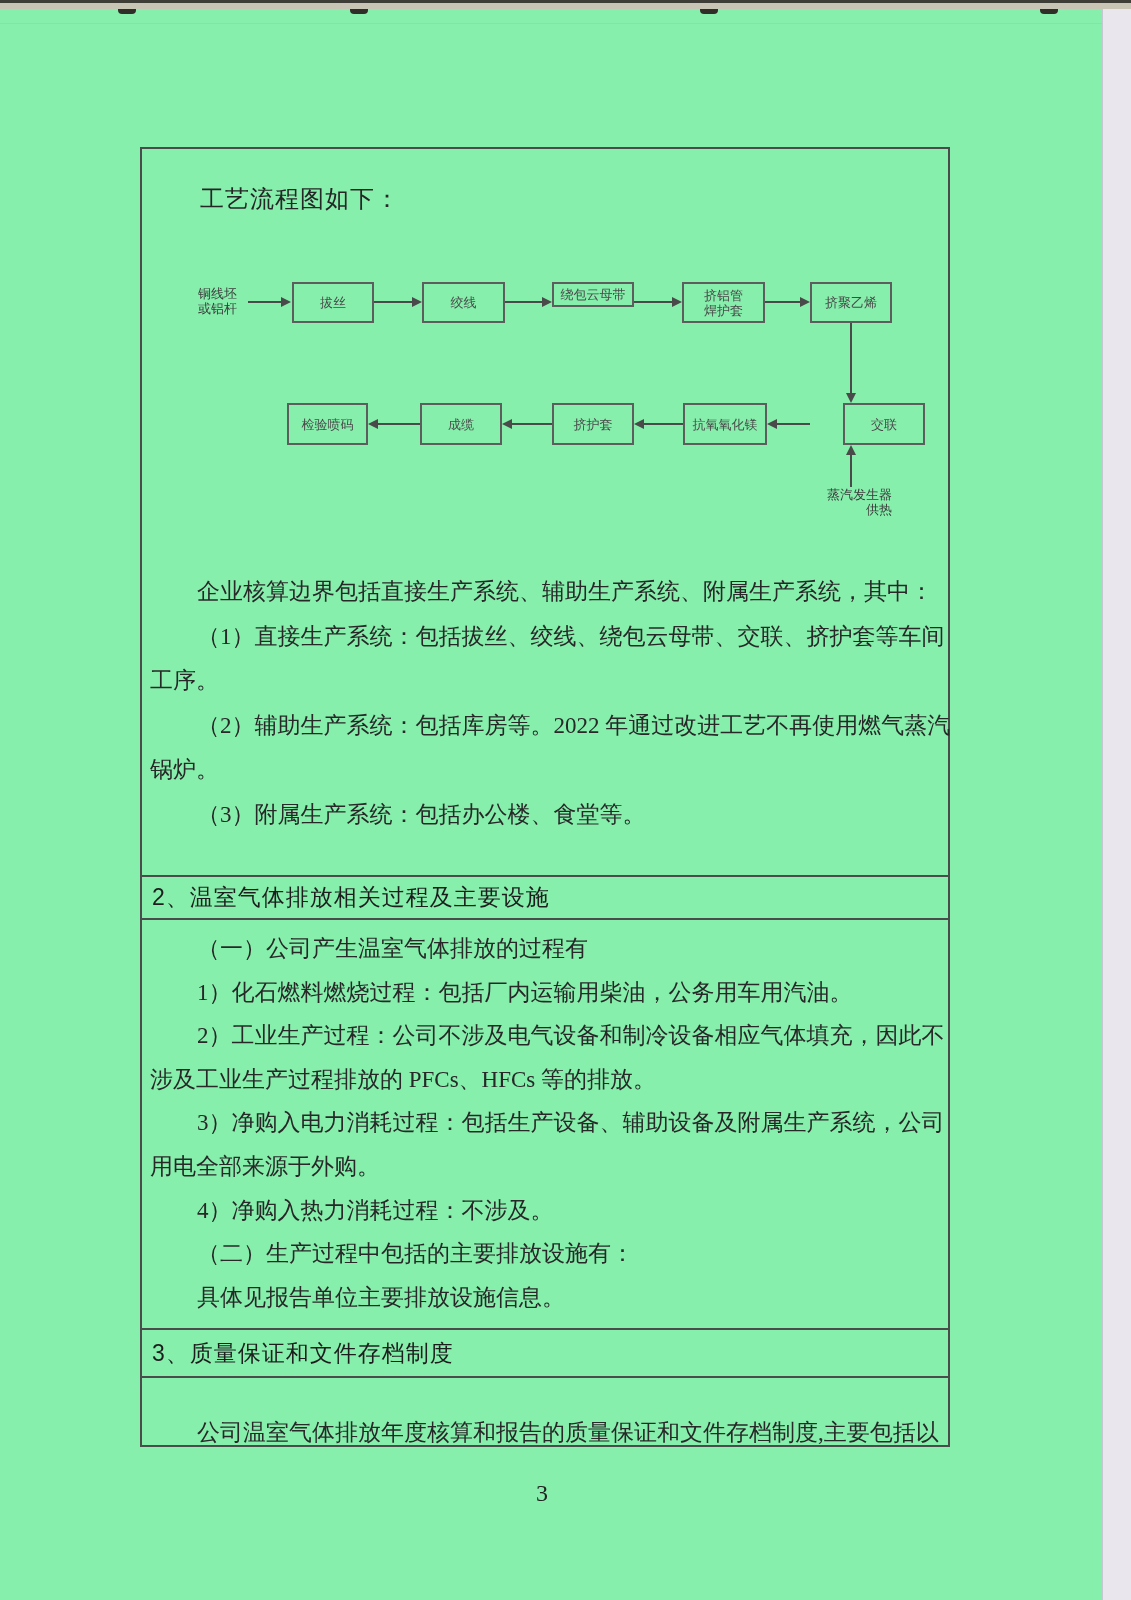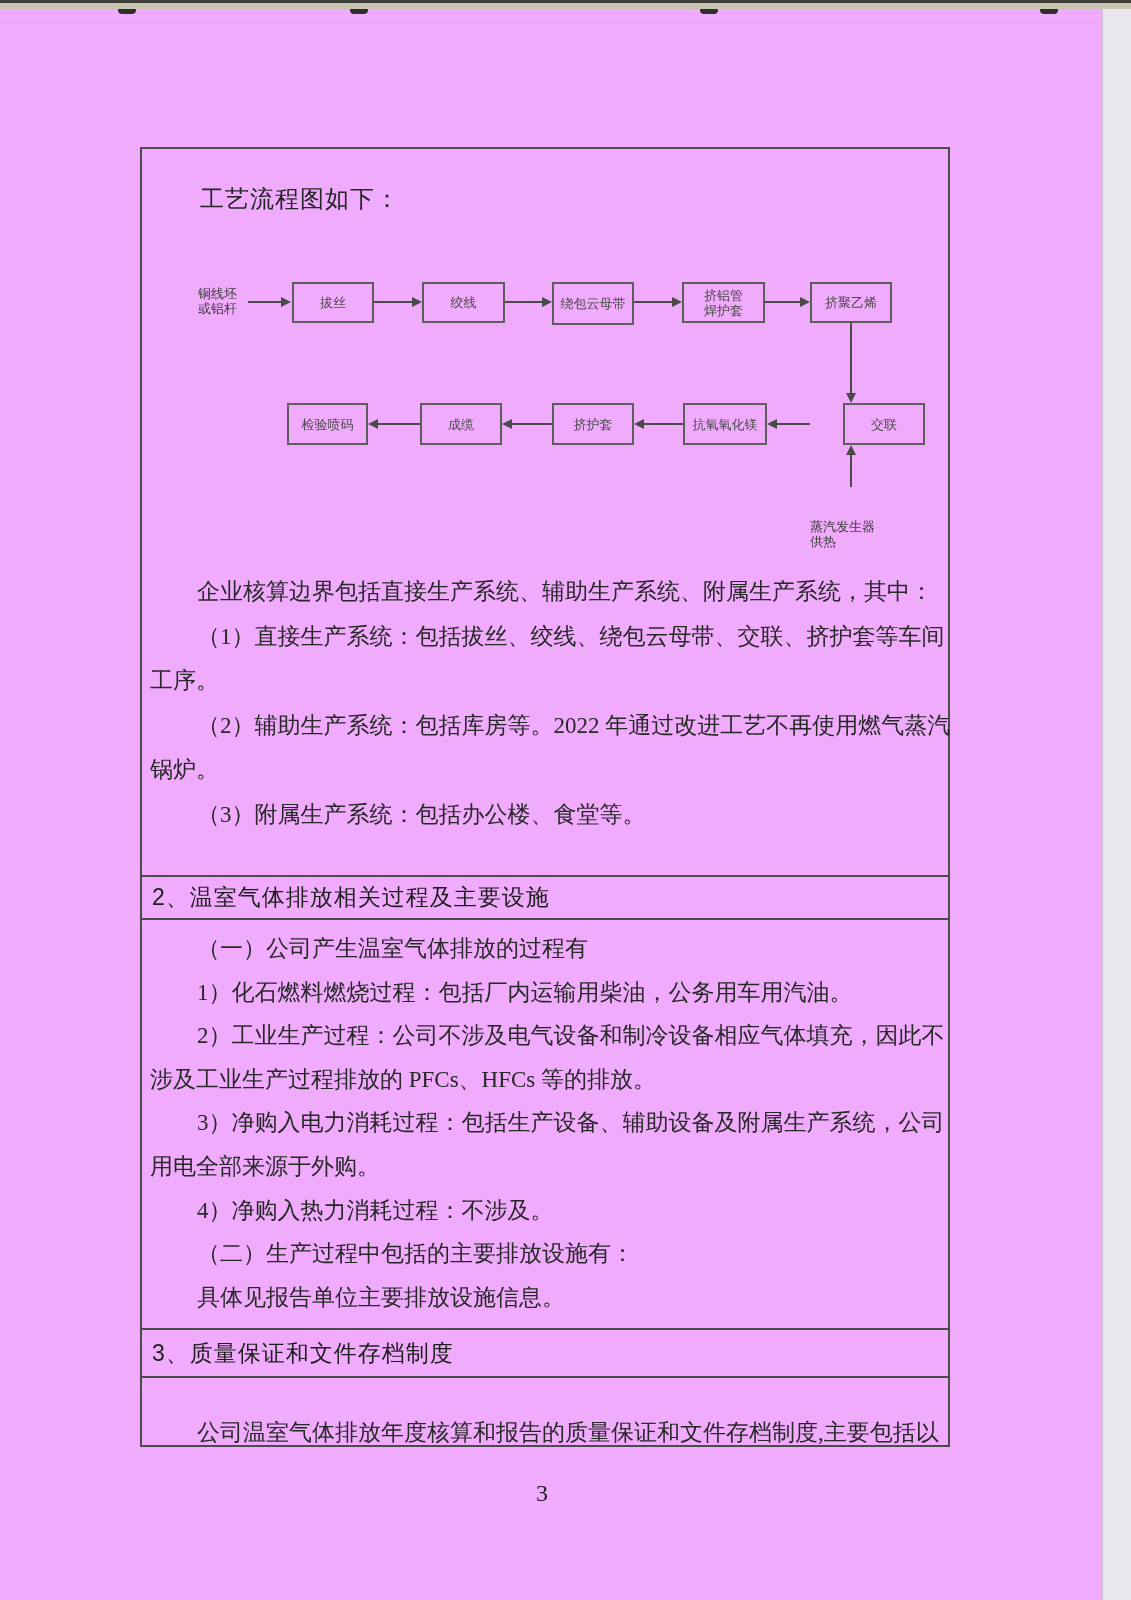--- a/index.html
+++ b/index.html
@@ -1,18 +1,18 @@
 <!DOCTYPE html>
 <html><head>
 <meta charset="utf-8">
 <style>
   html,body{margin:0;padding:0;background:#b9b5a8;}
   .scan{
     position:relative;width:1131px;height:1600px;overflow:hidden;
-    background:#f0abfc;
+    background:#86efac;
     font-family:"Liberation Serif","DejaVu Serif",serif;color:#2b2b2b;
   }
   
   .top-strip{position:absolute;top:0;left:0;width:1131px;height:9px;background:#c9c5b4;border-top:3px solid #3e3d36;box-sizing:border-box;}
   .binding-mark{position:absolute;top:6px;width:18px;height:5px;background:#2f2e29;border-radius:0 0 4px 4px;}
   .faint-line{position:absolute;top:23px;left:0;width:1131px;height:1px;background:rgba(180,180,205,.45);}
   .paper-edge{position:absolute;top:9px;left:1102px;width:1px;height:1591px;background:#c9c6d4;}
   .edge-right{position:absolute;top:9px;left:1103px;width:28px;height:1591px;background:#e9e6ee;}
 
   
@@ -77,32 +77,32 @@
 
   <div class="table">
 
     <div class="flow-title">工艺流程图如下：</div>
 
     <div class="flabel" style="left:56px;top:137px;">铜线坯
 或铝杆</div>
 
     <div class="fbox" style="left:150px;top:133px;width:82px;height:41px;">拔丝</div>
     <div class="fbox" style="left:280px;top:133px;width:83px;height:41px;">绞线</div>
-    <div class="fbox" style="left:410px;top:133px;width:82px;height:43px;">绕包云母带</div>
+    <div class="fbox" style="left:410px;top:133px;width:82px;height:25px;">绕包云母带</div>
     <div class="fbox" style="left:540px;top:133px;width:83px;height:41px;">挤铝管
 焊护套</div>
     <div class="fbox" style="left:668px;top:133px;width:82px;height:41px;">挤聚乙烯</div>
 
     <div class="fbox" style="left:668px;top:254px;width:82px;height:42px;margin-left:33px;">交联</div>
     <div class="fbox" style="left:541px;top:254px;width:84px;height:42px;">抗氧氧化镁</div>
     <div class="fbox" style="left:410px;top:254px;width:82px;height:42px;">挤护套</div>
     <div class="fbox" style="left:278px;top:254px;width:82px;height:42px;">成缆</div>
     <div class="fbox" style="left:145px;top:254px;width:81px;height:42px;">检验喷码</div>
 
-    <div class="flabel" style="left:668px;top:338px;width:82px;text-align:left;margin-top:32px;">蒸汽发生器
+    <div class="flabel" style="left:668px;top:338px;width:82px;text-align:right;">蒸汽发生器
 供热</div>
 
     <div class="arrow h ar-right" style="left:106px;top:152px;width:34px;"></div>
     <div class="arrow h ar-right" style="left:232px;top:152px;width:39px;"></div>
     <div class="arrow h ar-right" style="left:363px;top:152px;width:38px;"></div>
     <div class="arrow h ar-right" style="left:492px;top:152px;width:39px;"></div>
     <div class="arrow h ar-right" style="left:623px;top:152px;width:36px;"></div>
 
     <div class="arrow v ar-down" style="left:708px;top:174px;height:71px;"></div>
 

